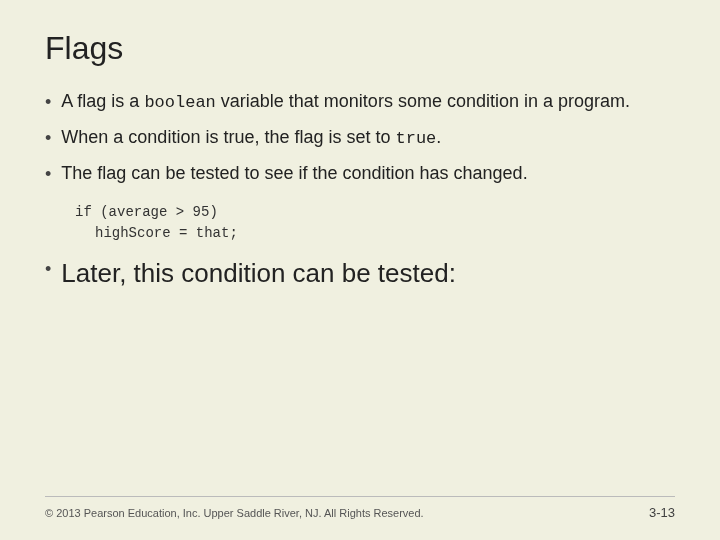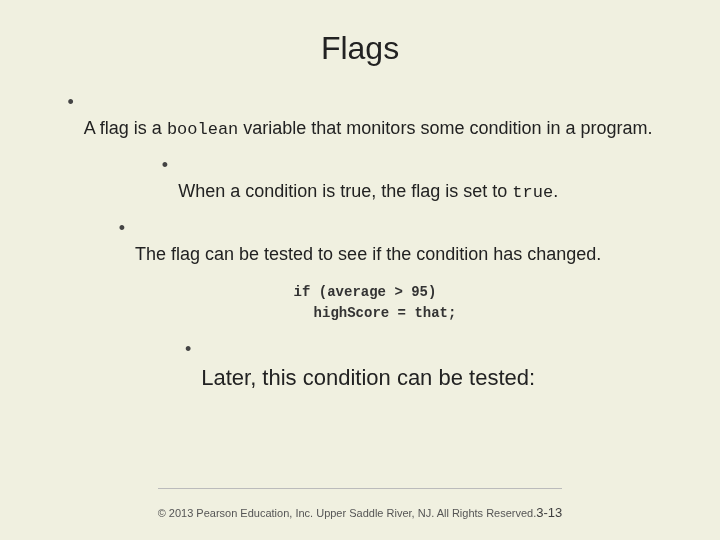--- a/index.html
+++ b/index.html
@@ -1,19 +1,18 @@
 <!DOCTYPE html>
 <html><head>
   <meta charset="utf-8">
   <style>
     * {
       margin: 0;
       padding: 0;
       box-sizing: border-box;
-      align-items: center;
     }
 
     body {
       width: 720px;
       height: 540px;
       background: #e8e8d8;
       font-family: Arial, Helvetica, sans-serif;
       overflow: hidden;
     }
 
@@ -54,68 +53,66 @@
     .bullet-dot {
       color: #444;
       margin-right: 10px;
       margin-top: 1px;
       flex-shrink: 0;
       font-size: 18px;
     }
 
     .bullet-text {
       flex: 1;
-      margin-top: 27px;
     }
 
     .code-inline {
       font-family: 'Courier New', Courier, monospace;
       font-size: 17px;
       color: #222;
     }
 
     .code-block {
       font-family: 'Courier New', Courier, monospace;
       font-size: 14px;
       color: #333;
       margin: 6px 0 12px 30px;
       line-height: 1.5;
-      font-weight: bold;
     }
 
     .code-block .indent {
       margin-left: 20px;
     }
 
     .footer {
       display: flex;
       justify-content: space-between;
       align-items: center;
       border-top: 1px solid #bbb;
-      padding-top: 16px;
+      padding-top: 8px;
       margin-top: auto;
     }
 
     .footer-left {
       font-size: 11px;
       color: #555;
     }
 
     .footer-right {
       font-size: 13px;
       color: #404040;
     }
 
     .bullet-large {
       font-size: 22px;
       margin-bottom: 8px;
     }
 
     .bullet-large .bullet-text {
-      font-size: 22px;
+      font-size: 26px;
     }
   </style>
 </head>
 <body>
 
 <div class="slide">
 
   <h1 class="slide-title">Flags</h1>
 
   <div class="content-area">

